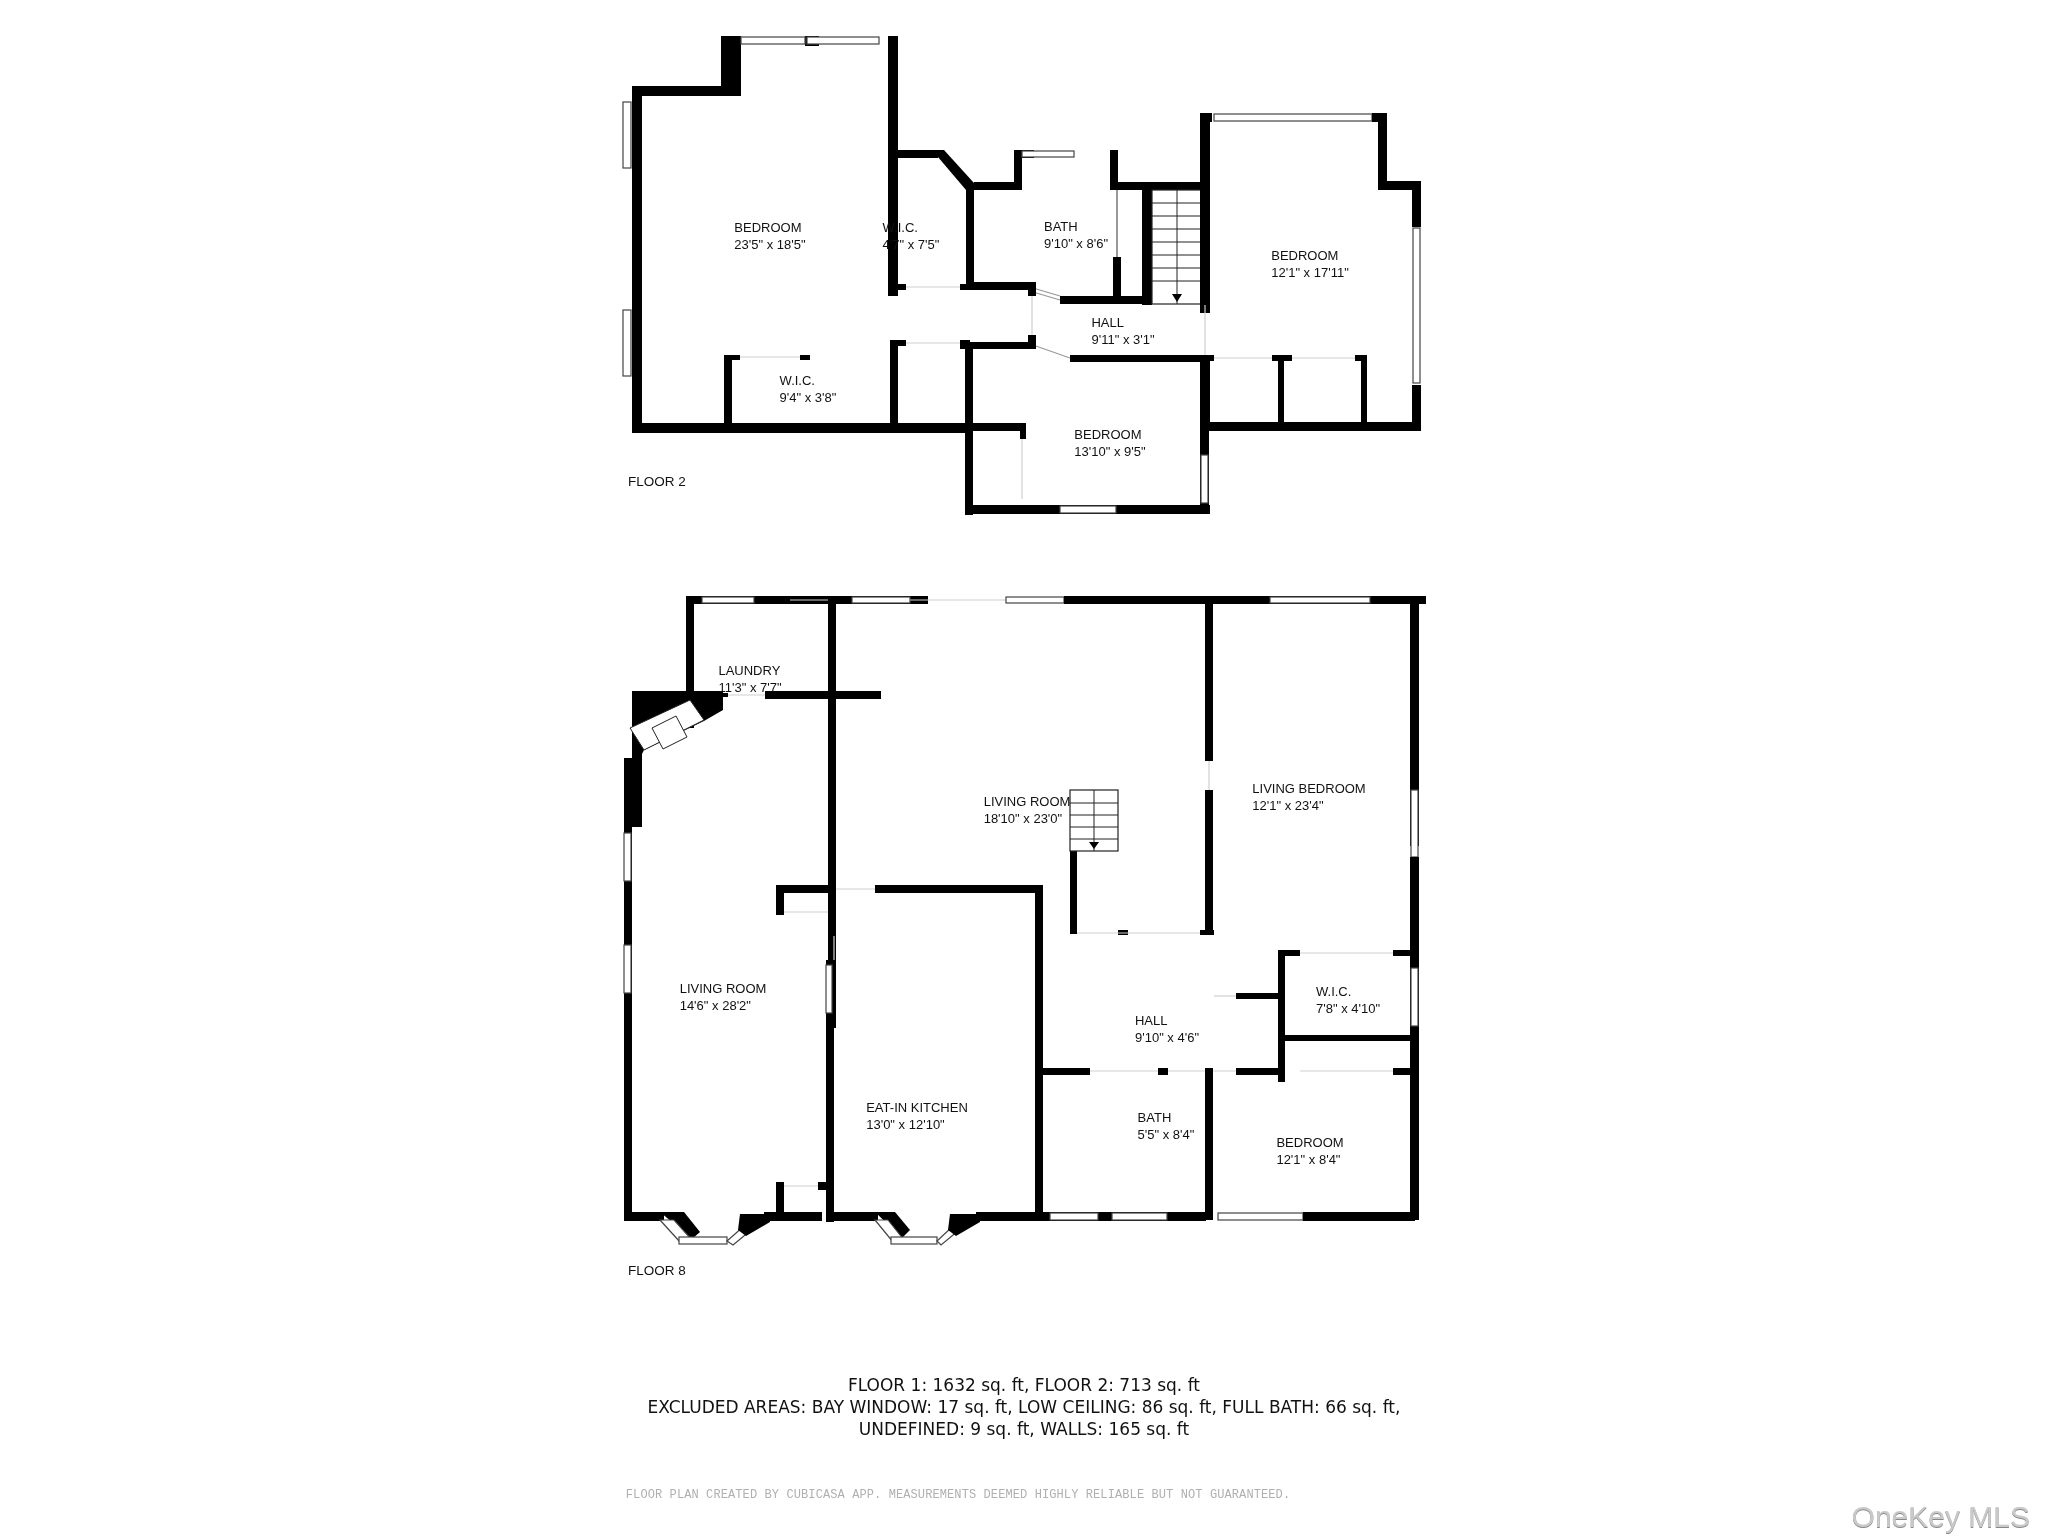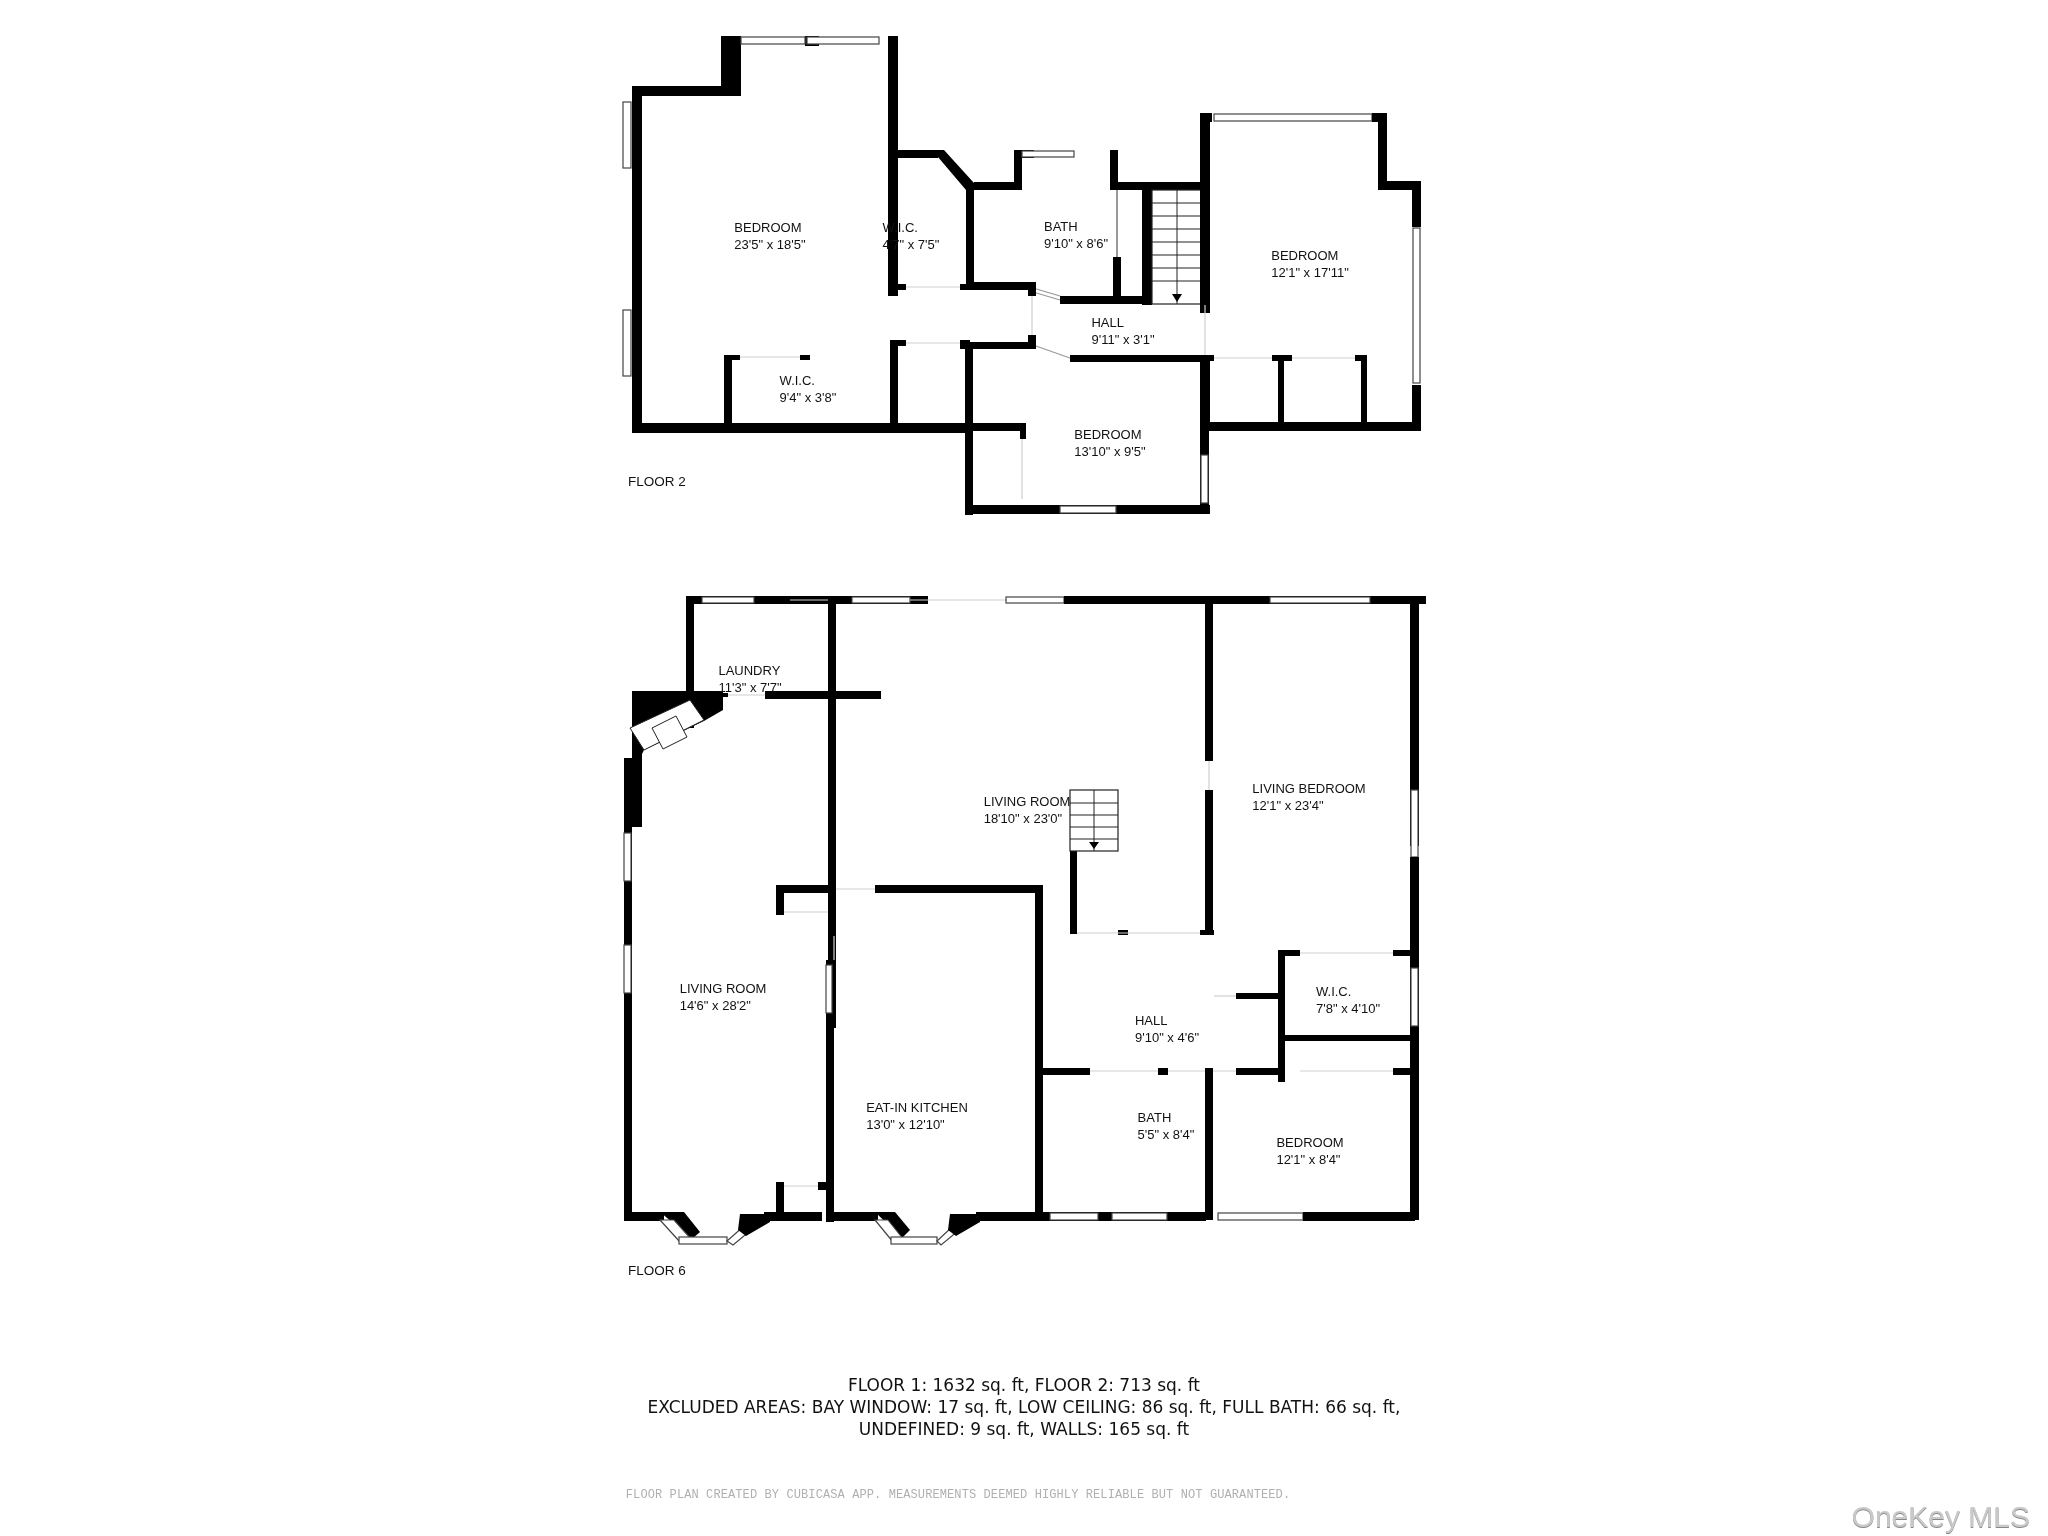--- a/index.html
+++ b/index.html
@@ -218,21 +218,21 @@
     <line class="opening" x1="1300" y1="1071" x2="1393" y2="1071"></line>
     <rect class="wall" x="1393" y="1068" width="20" height="7"></rect>
 
     <rect class="wall" x="1205" y="1068" width="8" height="152"></rect>
     <rect class="win" x="1218" y="1213" width="85" height="7"></rect>
     <rect class="wall" x="1303" y="1212" width="112" height="9"></rect>
   </g>
 </svg>
 
 <div class="floor-label" style="left:628px; top:474px;">FLOOR 2</div>
-<div class="floor-label" style="left:628px; top:1263px;">FLOOR 6</div>
+<div class="floor-label" style="left:628px; top:1263px;">FLOOR 8</div>
 
 <div class="room-label" style="left:770px; top:236px;">
   <div>BEDROOM</div>
   <div>23'5" x 18'5"</div>
 </div>
 <div class="room-label" style="left:911px; top:236px;">
   <div>W.I.C.</div>
   <div>4'7" x 7'5"</div>
 </div>
 <div class="room-label" style="left:1076px; top:235px;">

